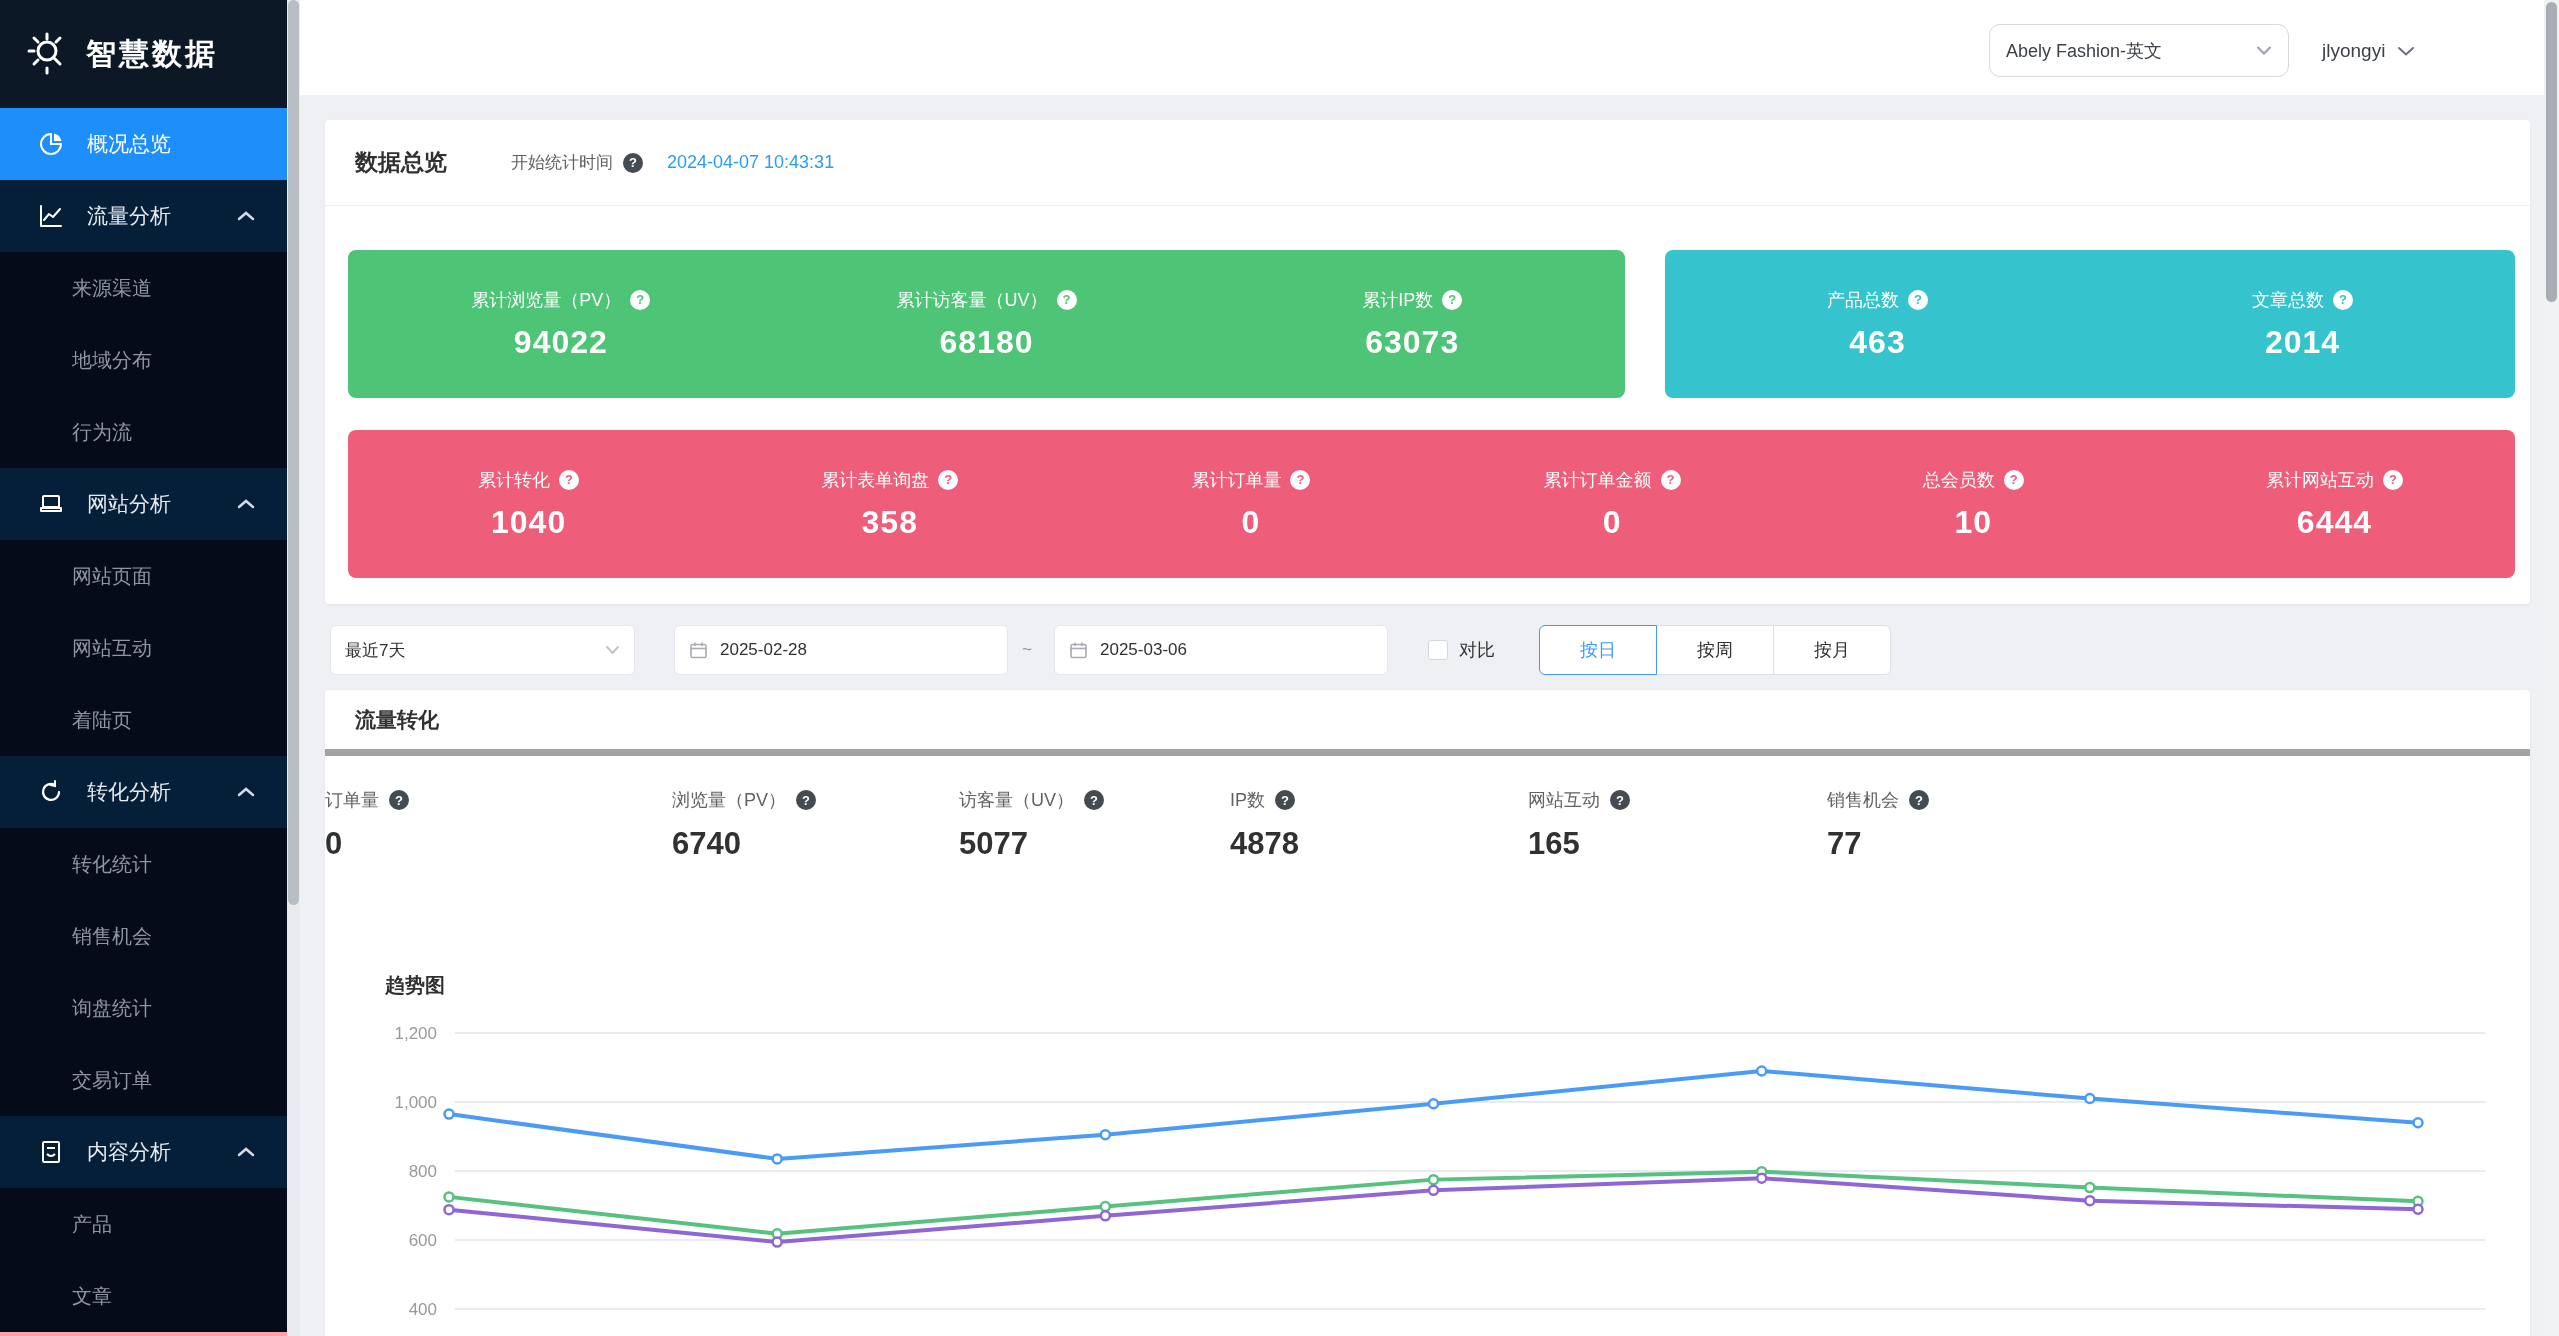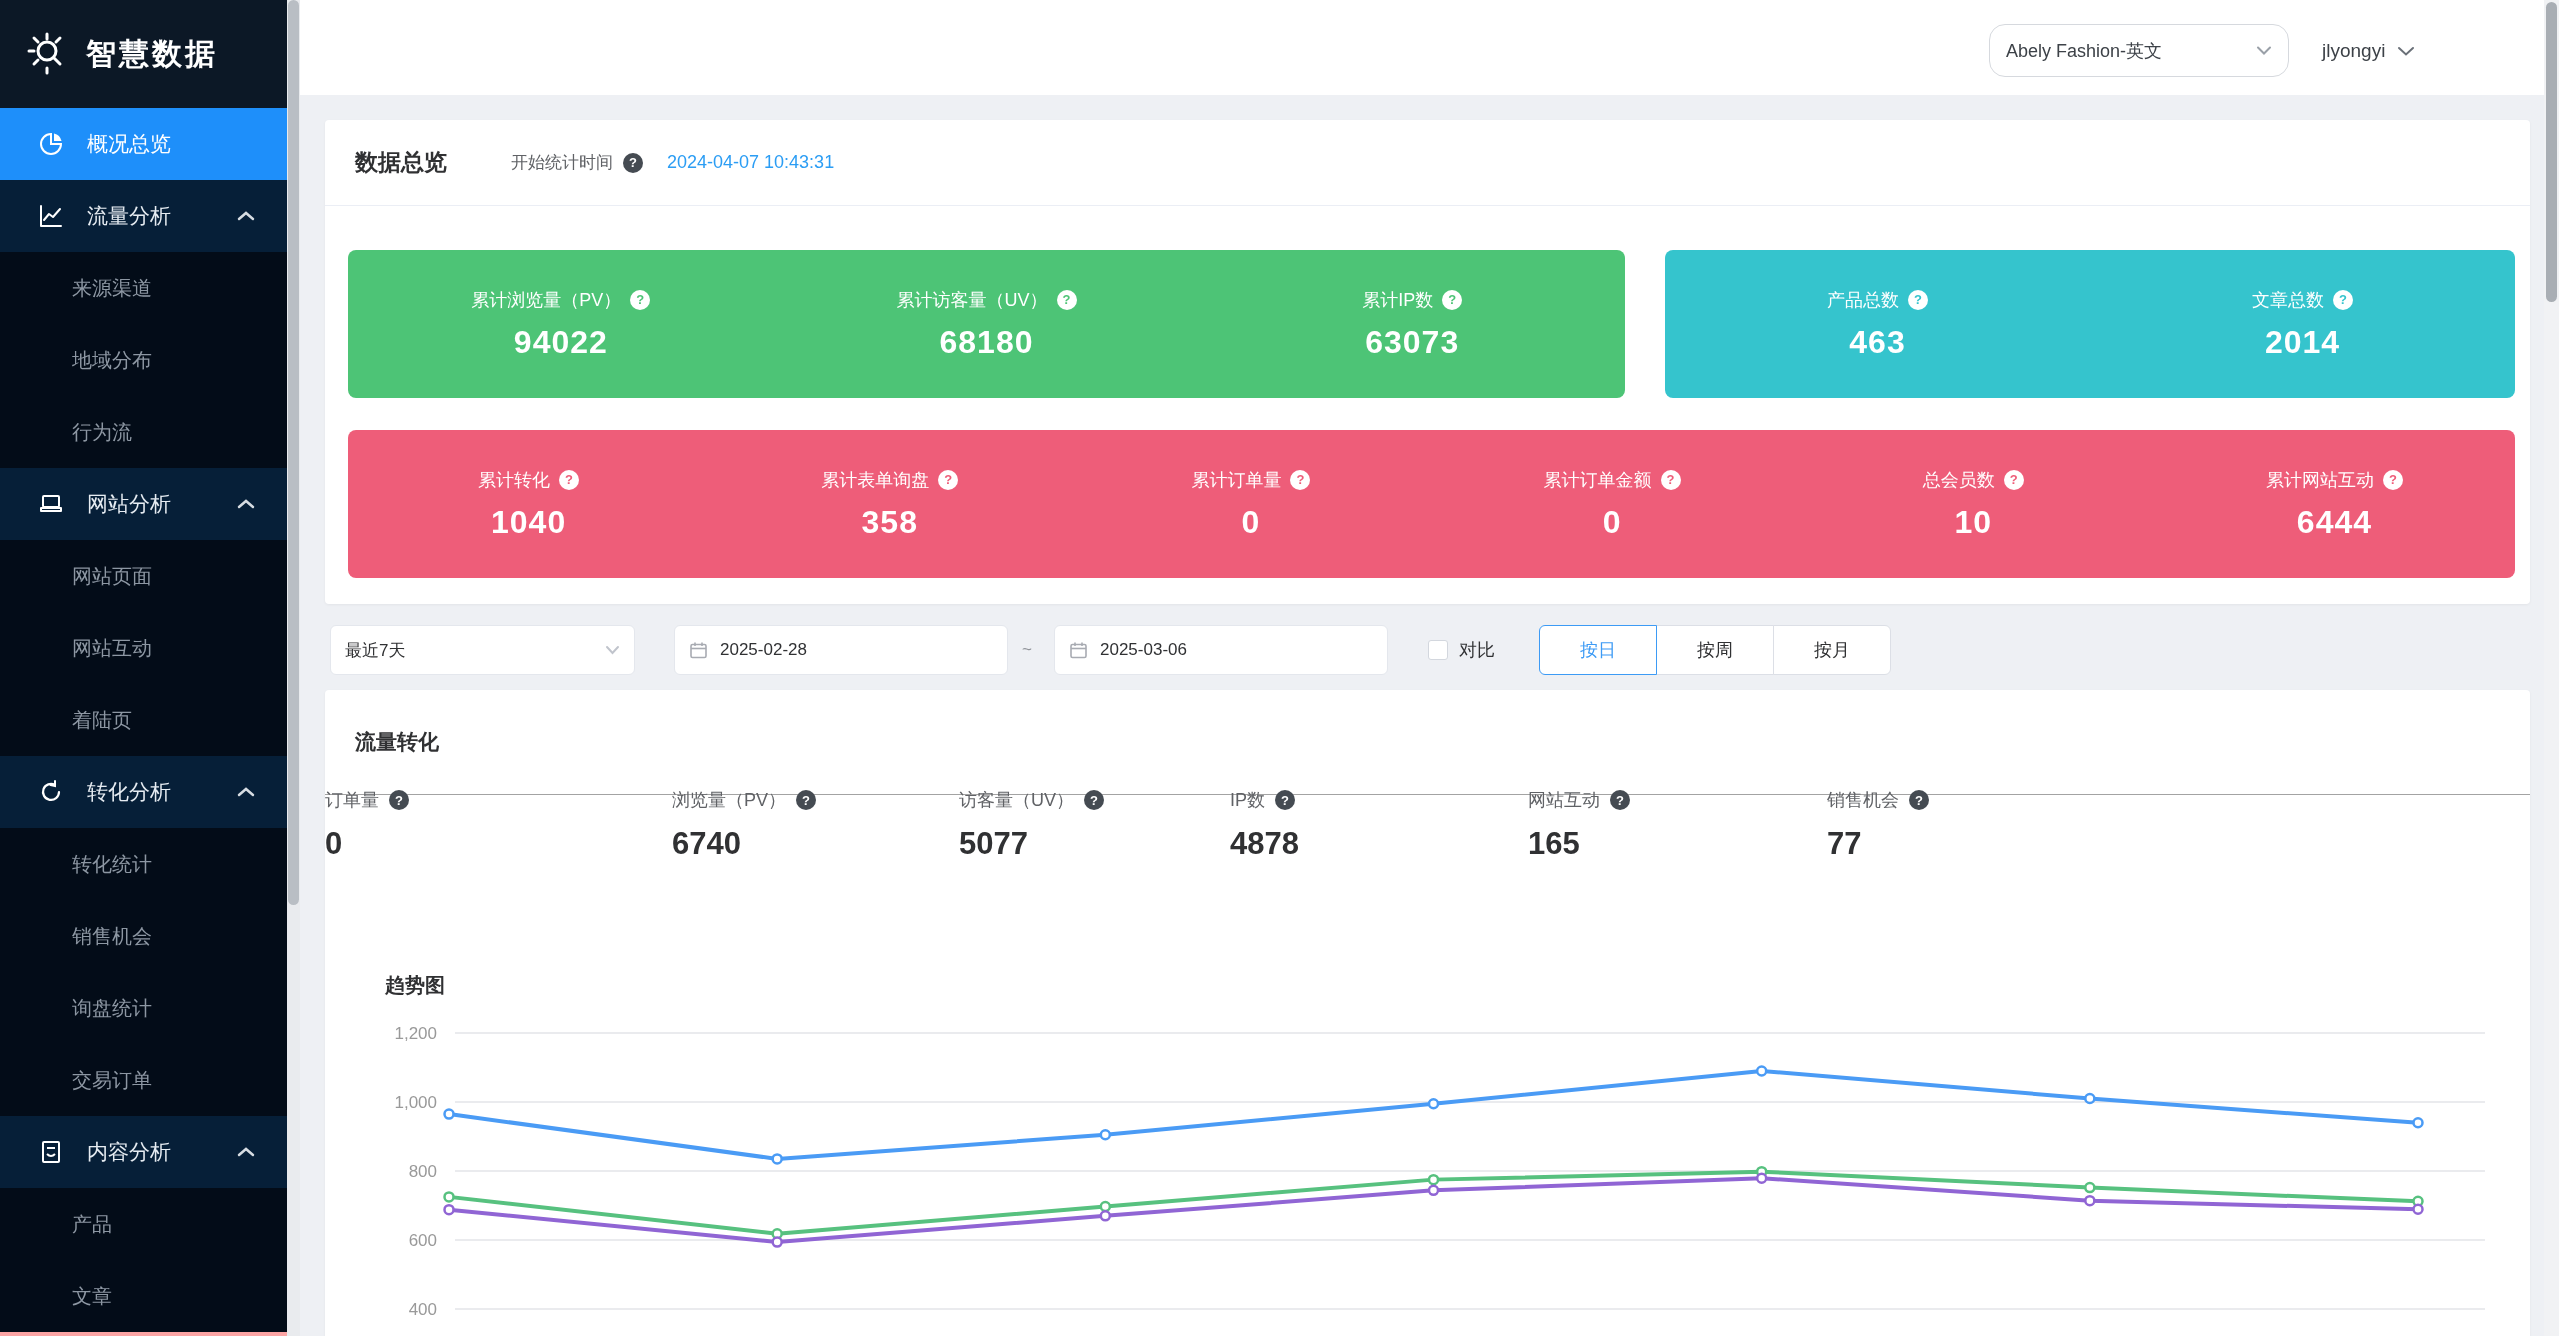--- a/index.html
+++ b/index.html
@@ -21,21 +21,21 @@
   .sb-scroll{position:absolute;left:287px;top:0;width:13px;height:1336px;background:#e9ebee;}
   .sb-scroll .thumb{position:absolute;left:1px;top:0;width:11px;height:905px;background:#b9bec4;border-radius:6px;}
   .pg-scroll{position:absolute;right:0;top:0;width:15px;height:1336px;background:#f1f2f4;}
   .pg-scroll .thumb{position:absolute;left:2px;top:2px;width:11px;height:300px;background:#a9aeb4;border-radius:6px;}
 
   
   .main{position:absolute;left:300px;top:0;width:2244px;height:1336px;}
   .notice{position:absolute;left:0;top:0;width:2244px;height:95px;background:#fff;}
   .notice-text{position:absolute;left:30px;top:16px;font-size:15.5px;line-height:27px;color:#5a5e66;}
   .notice-line2{padding-left:81px;}
-  .site-select{position:absolute;left:1689px;top:24px;width:300px;height:53px;border:1px solid #d6d9de;border-radius:16px;background:#fff;display:flex;align-items:center;box-sizing:border-box;padding:0 16px;font-size:18px;color:#3d4248;}
+  .site-select{position:absolute;left:1689px;top:24px;width:300px;height:53px;border:1px solid #d6d9de;border-radius:11px;background:#fff;display:flex;align-items:center;box-sizing:border-box;padding:0 16px;font-size:18px;color:#3d4248;}
   .site-select .chev{margin-left:auto;display:flex;}
   .user-box{position:absolute;left:2022px;top:24px;height:53px;display:flex;align-items:center;gap:12px;font-size:19px;color:#3d4248;}
 
   .card{position:absolute;background:#fff;border-radius:4px;box-shadow:0 1px 3px rgba(0,0,0,.05);}
   .card-overview{left:25px;top:120px;width:2205px;height:484px;}
   .card-header{height:86px;display:flex;align-items:center;padding-left:30px;border-bottom:1px solid #ebeef5;box-sizing:border-box;}
   .card-title{font-size:23px;font-weight:bold;color:#303133;}
   .start-label{margin-left:64px;font-size:17px;color:#606266;display:flex;align-items:center;gap:10px;}
   .start-time{margin-left:24px;font-size:18px;color:#2b9df4;}
 
@@ -65,21 +65,21 @@
   .checkbox{width:20px;height:20px;border:1px solid #d3d7de;border-radius:3px;background:#fff;box-sizing:border-box;}
   .f-compare .txt{font-size:18px;color:#303133;}
   .seg{position:absolute;left:1239px;top:0;display:flex;}
   .seg-btn{width:118px;height:50px;background:#fff;border:1px solid #dcdfe6;box-sizing:border-box;display:flex;align-items:center;justify-content:center;font-size:18px;color:#303133;margin-left:-1px;cursor:pointer;}
   .seg-btn:first-child{border-radius:6px 0 0 6px;margin-left:0;}
   .seg-btn:last-child{border-radius:0 6px 6px 0;}
   .seg-btn.active{border-color:#3d9bf5;color:#3d9bf5;position:relative;z-index:2;}
 
   
   .card-traffic{left:25px;top:690px;width:2205px;height:670px;}
-  .t-header{height:105px;display:flex;align-items:center;padding-left:30px;border-bottom:1px solid #a3a3a3;box-sizing:border-box;}
+  .t-header{height:66px;display:flex;align-items:center;padding-left:30px;border-bottom:7px solid #a3a3a3;box-sizing:border-box;}
   .t-title{font-size:21px;font-weight:bold;color:#303133;}
   .t-stat{position:absolute;top:98px;}
   .t-stat .lbl{font-size:18px;color:#606266;display:flex;align-items:center;gap:10px;}
   .t-stat .val{margin-top:14px;font-size:31px;font-weight:bold;color:#303133;}
   .t-stat:nth-of-type(1){left:60px;}
   .t-stat:nth-of-type(2){left:347px;}
   .t-stat:nth-of-type(3){left:634px;}
   .t-stat:nth-of-type(4){left:905px;}
   .t-stat:nth-of-type(5){left:1203px;}
   .t-stat:nth-of-type(6){left:1502px;}

